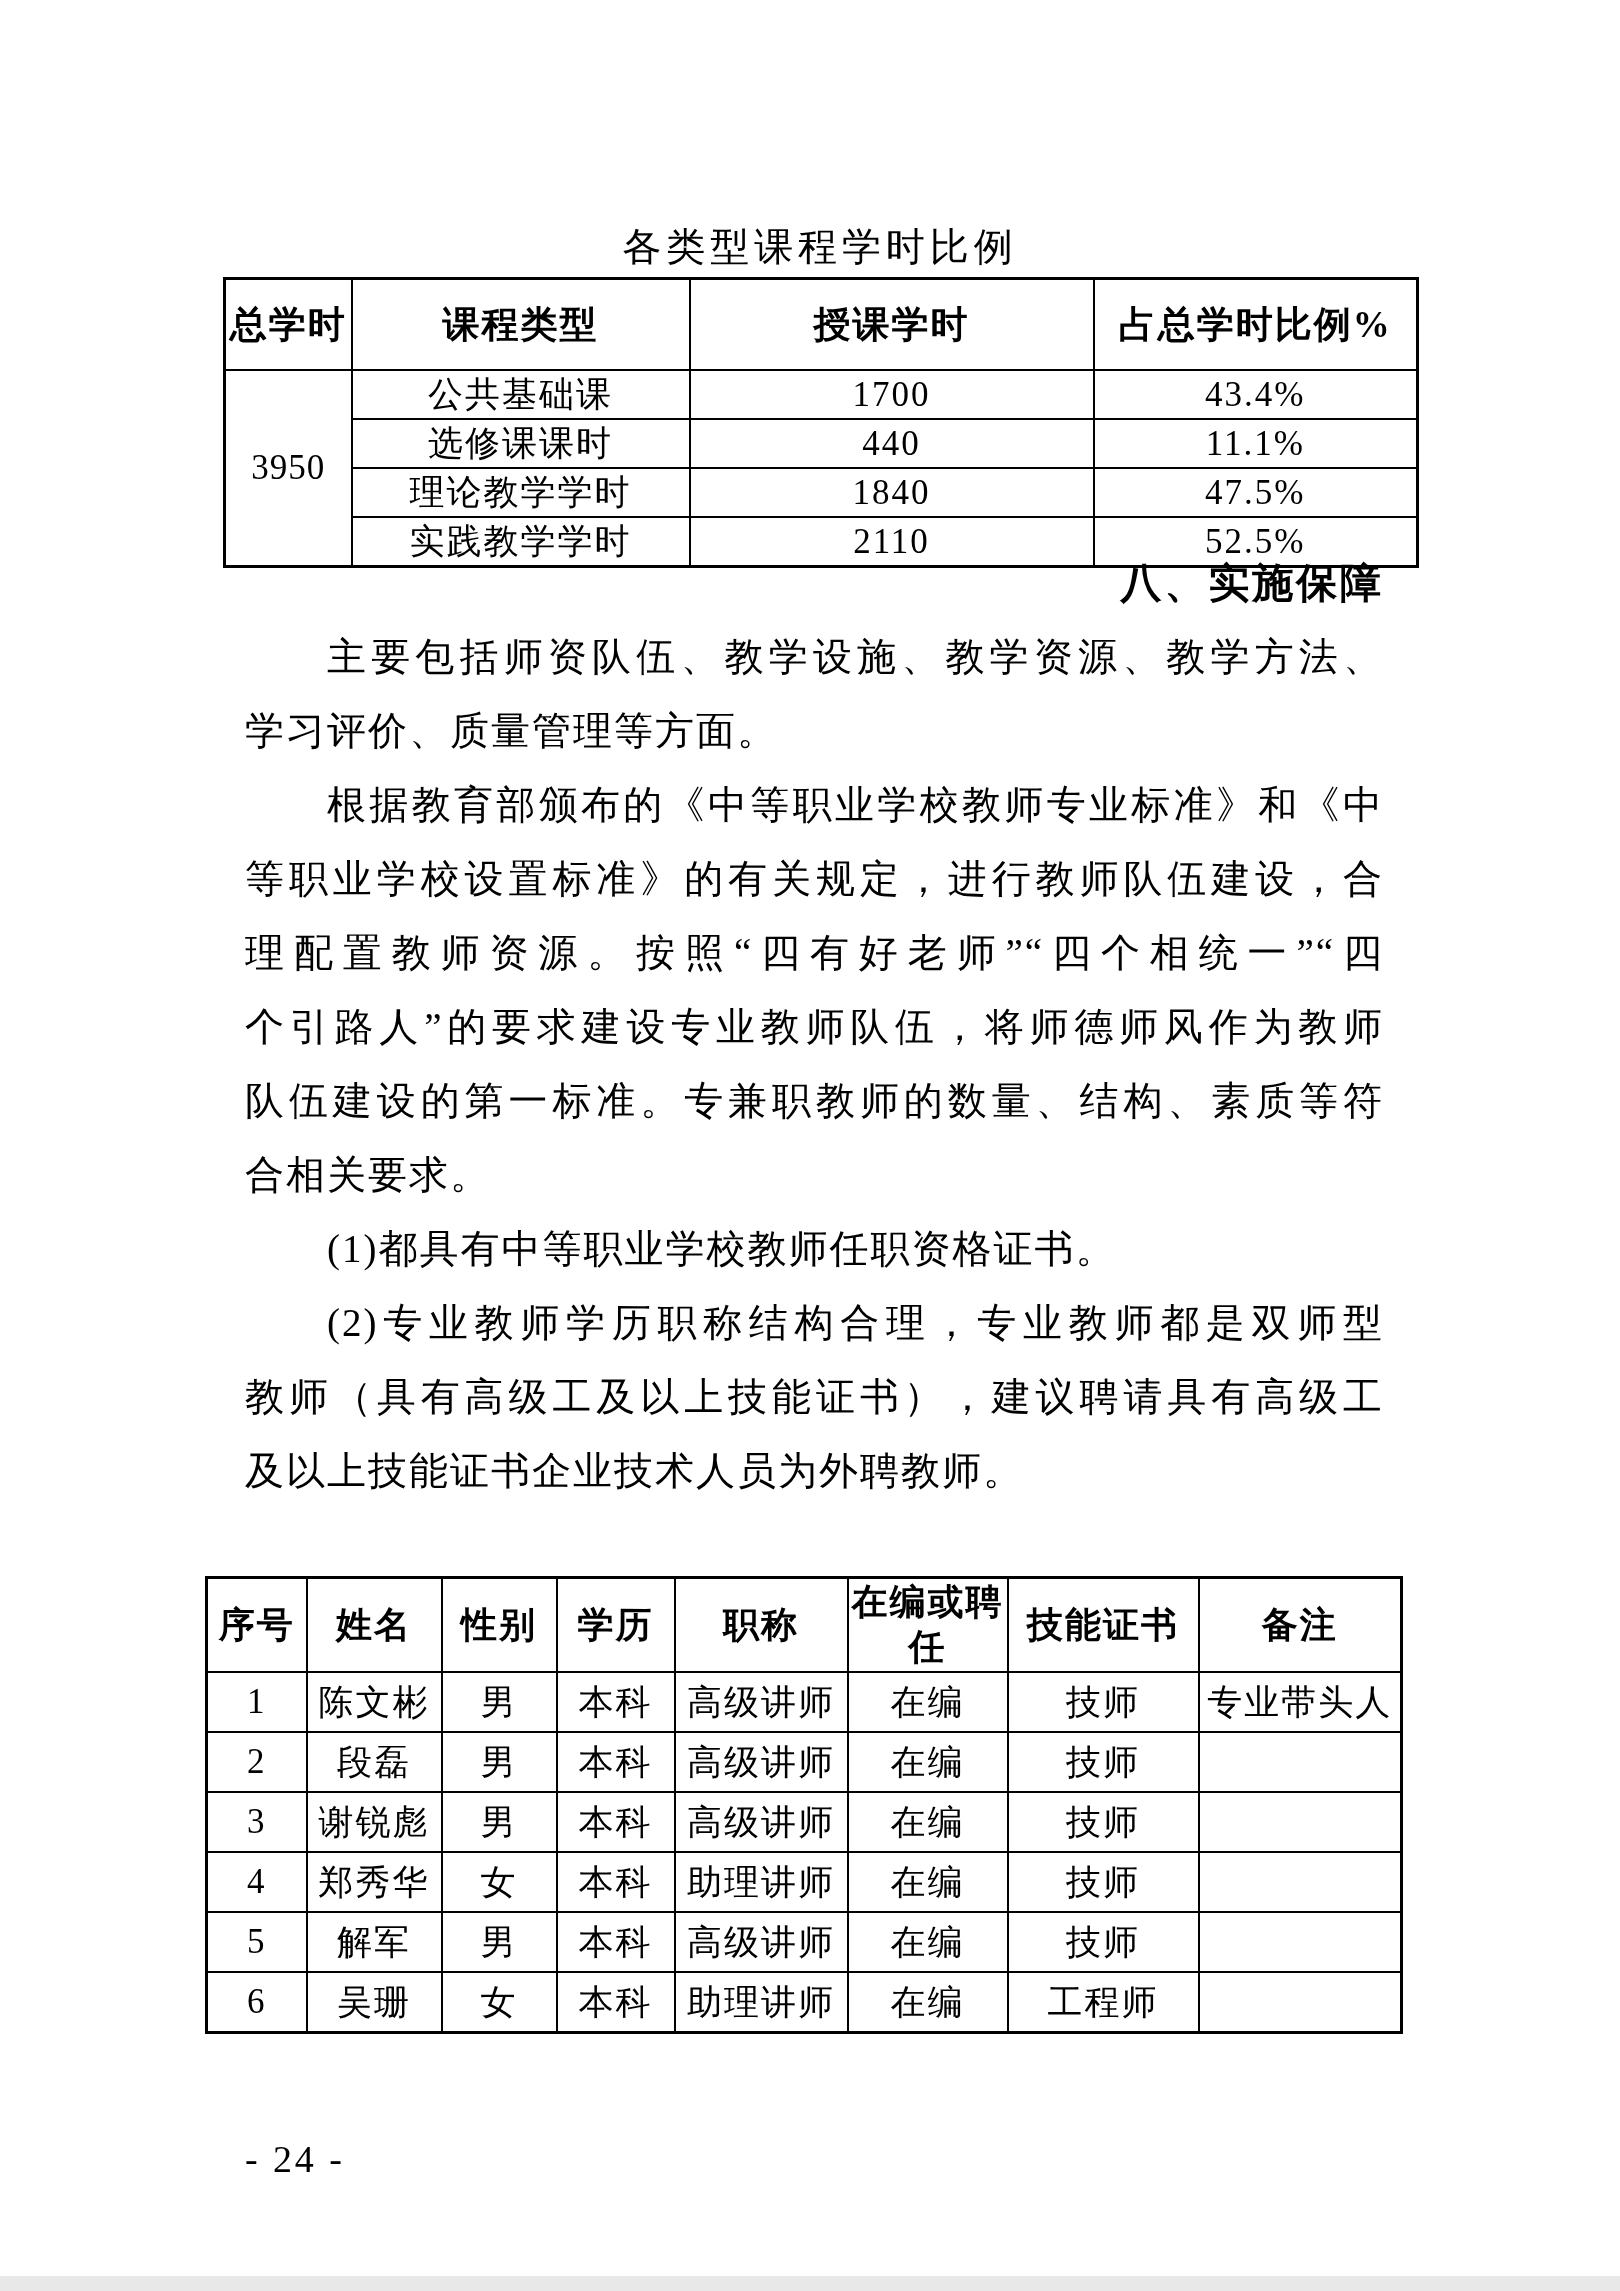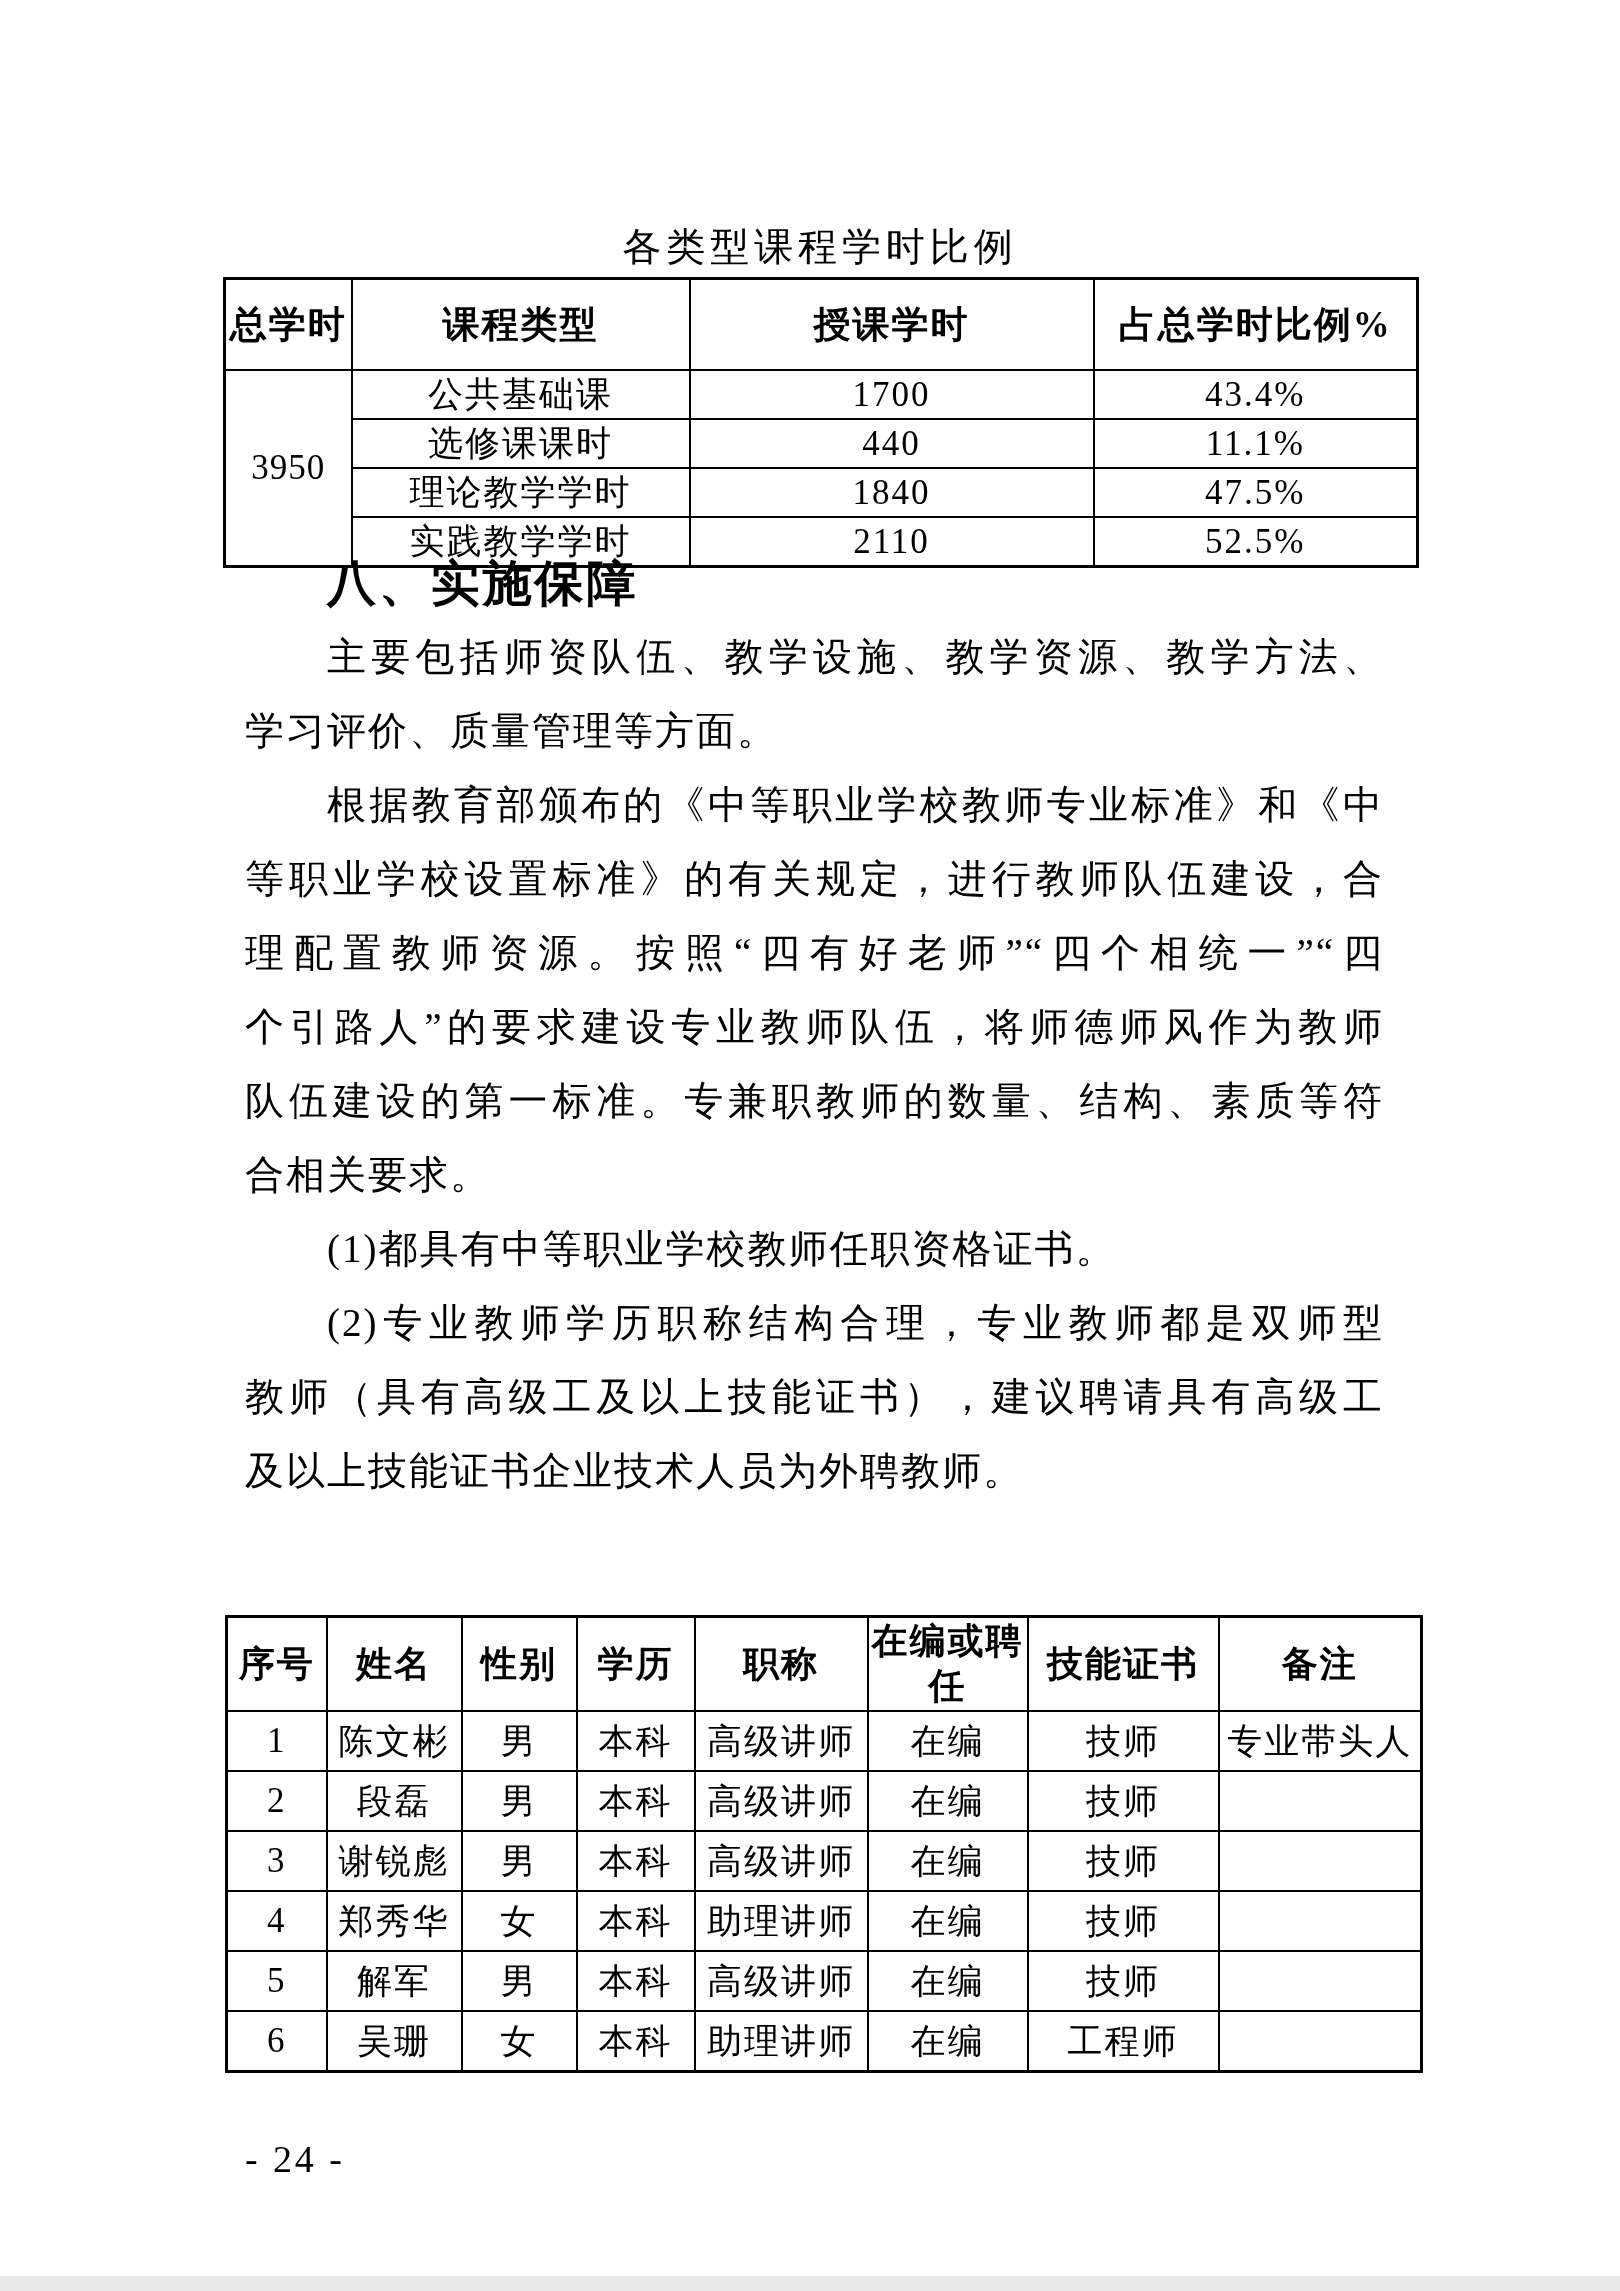--- a/index.html
+++ b/index.html
@@ -39,29 +39,29 @@
   
   .body-block {
     position:absolute; top:546px; left:245px; width:1139px;
     font-size:39px; line-height:74px; letter-spacing:2px;
   }
   .bl { height:74px; }
   .jl { text-align:justify; text-align-last:justify; }
   .ind { text-indent:82px; }
   .h1 {
     font-family:"Liberation Sans","DejaVu Sans",sans-serif;
-    font-weight:bold; font-size:49px; letter-spacing:2.9px;
+    font-weight:bold; font-size:41px; letter-spacing:2.9px;text-align:right;
   }
   .h2 {
     font-family:"Liberation Sans","DejaVu Sans",sans-serif;
     font-weight:bold; font-size:39px; letter-spacing:2.9px;
   }
 
   
-  .t2 { position:absolute; top:1576px; left:225px; width:1194px; border:3.9px solid #000;margin-top:39px; }
+  .t2 { position:absolute; top:1576px; left:205px; width:1194px; border:3.9px solid #000; }
   .t2 col.c0 { width:100px; } .t2 col.c1 { width:135px; }
   .t2 col.c2 { width:115px; } .t2 col.c3 { width:118px; }
   .t2 col.c4 { width:173px; } .t2 col.c5 { width:160px; }
   .t2 col.c6 { width:191px; } .t2 col.c7 { width:203px; }
   .t2 tr.hd td {
     height:92px; font-weight:bold; font-size:36px;
     border-bottom:2.9px solid #000; line-height:1.25;
   }
   .t2 tr.dr td { height:58px; font-size:35px; }
 

